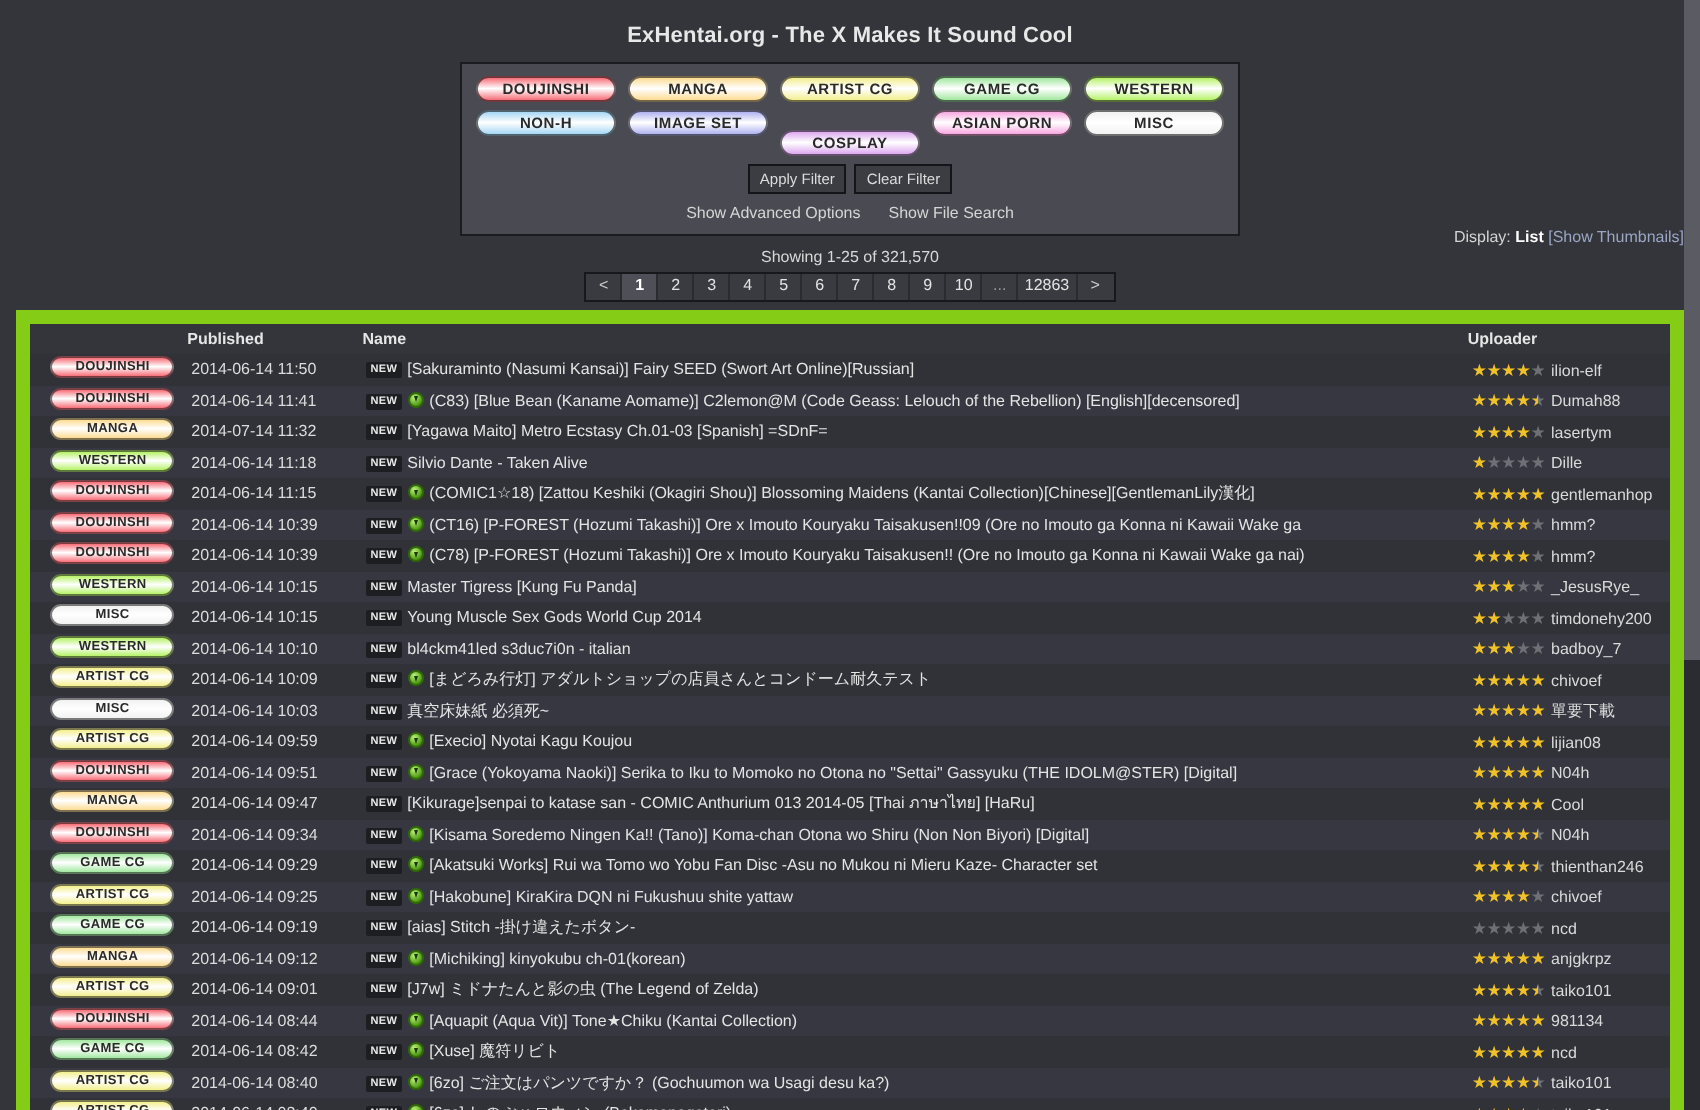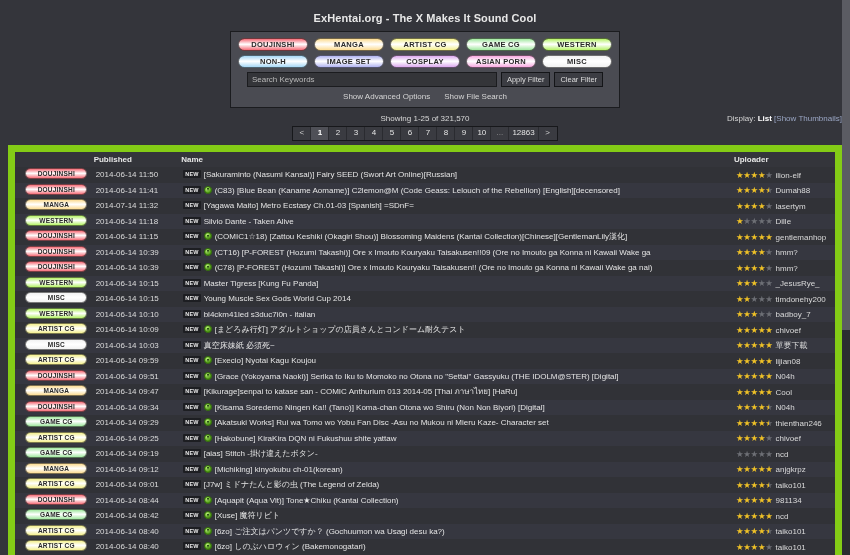--- a/index.html
+++ b/index.html
@@ -283,27 +283,26 @@
       <div class="cat-row" id="catrow1">
           <div class="cat-btn" style="background: linear-gradient(rgb(246, 110, 121) 0%, rgb(255, 255, 255) 48%, rgb(246, 110, 121) 100%);">DOUJINSHI</div>
           <div class="cat-btn" style="background: linear-gradient(rgb(252, 220, 147) 0%, rgb(255, 255, 255) 48%, rgb(252, 220, 147) 100%);">MANGA</div>
           <div class="cat-btn" style="background: linear-gradient(rgb(243, 239, 142) 0%, rgb(255, 255, 255) 48%, rgb(243, 239, 142) 100%);">ARTIST CG</div>
           <div class="cat-btn" style="background: linear-gradient(rgb(162, 232, 160) 0%, rgb(255, 255, 255) 48%, rgb(162, 232, 160) 100%);">GAME CG</div>
           <div class="cat-btn" style="background: linear-gradient(rgb(182, 242, 104) 0%, rgb(255, 255, 255) 48%, rgb(182, 242, 104) 100%);">WESTERN</div>
         </div>
       <div class="cat-row" id="catrow2">
           <div class="cat-btn" style="background: linear-gradient(rgb(166, 215, 245) 0%, rgb(255, 255, 255) 48%, rgb(166, 215, 245) 100%);">NON-H</div>
           <div class="cat-btn" style="background: linear-gradient(rgb(176, 179, 240) 0%, rgb(255, 255, 255) 48%, rgb(176, 179, 240) 100%);">IMAGE SET</div>
-          <div class="cat-btn" style="background: linear-gradient(rgb(220, 169, 239) 0%, rgb(255, 255, 255) 48%, rgb(220, 169, 239) 100%);">COSPLAY</div>
+          <div class="cat-btn" style="background: linear-gradient(rgb(220, 169, 239) 0%, rgb(255, 255, 255) 48%, rgb(220, 169, 239) 100%); margin-top: 10px;">COSPLAY</div>
           <div class="cat-btn" style="background: linear-gradient(rgb(247, 168, 224) 0%, rgb(255, 255, 255) 48%, rgb(247, 168, 224) 100%);">ASIAN PORN</div>
           <div class="cat-btn" style="background: linear-gradient(rgb(242, 242, 242) 0%, rgb(255, 255, 255) 48%, rgb(242, 242, 242) 100%);">MISC</div>
         </div>
     </div>
     <div class="searchrow">
-      <input class="search-input" type="text" placeholder="Search Keywords" style="">
       <button class="sbtn">Apply Filter</button>
       <button class="sbtn">Clear Filter</button>
     </div>
     <div class="optrow">
       <span class="optlink">Show Advanced Options</span>
       <span class="optlink">Show File Search</span>
     </div>
   </div>
 </div>
 

